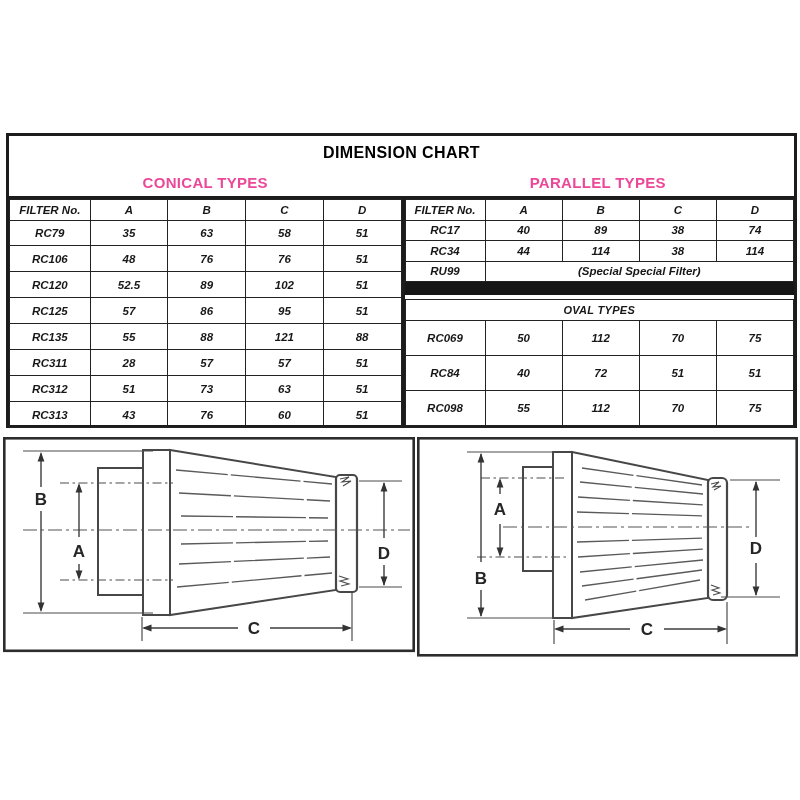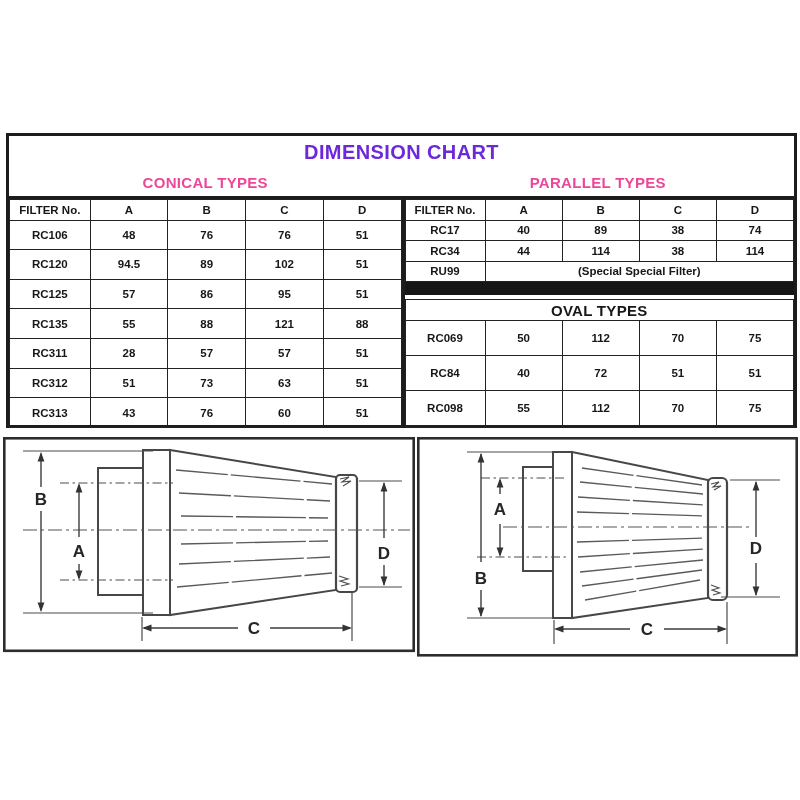--- a/index.html
+++ b/index.html
@@ -6,47 +6,47 @@
   body { width:800px; height:800px; font-family:"Liberation Sans", sans-serif; }
   .page { position:relative; width:800px; height:800px; background:#fff; overflow:hidden; }
 
   
   .chart {
     position:absolute; left:6px; top:133px; width:791px; height:295px;
     border:3px solid #1c1c1c; box-sizing:border-box; background:#fff;
   }
   .chart-title {
     height:33px; display:flex; align-items:center; justify-content:center;
-    font-size:20px; font-weight:bold; color:#6d28d9; letter-spacing:.4px;
+    font-size:16px; font-weight:bold; color:#000000; letter-spacing:.4px;
   }
   .section-row { display:flex; height:27px; }
   .section-cell {
     flex:1; display:flex; align-items:center; justify-content:center;
     font-size:15px; font-weight:bold; color:#ec4899; letter-spacing:.3px;
   }
-  .grid { display:flex; border-top:3px solid #1c1c1c; height:229px; }
+  .grid { display:flex; border-top:3px solid #1c1c1c; height:229px;font-style:italic; }
   .half { width:50%; box-sizing:border-box; }
   .half-right { border-left:3px solid #1c1c1c; display:flex; flex-direction:column; }
 
   table { border-collapse:collapse; table-layout:fixed; width:100%; }
   th, td {
     border:1.5px solid #222; padding:0; height:19.5px;
     text-align:center; vertical-align:middle;
     font-size:11.5px; font-weight:bold; color:#171717;
     font-family:"Liberation Sans", sans-serif;
     overflow:hidden; white-space:nowrap;
   }
   col.c-filter { width:20.6%; }
   col.c-dim { width:19.85%; }
   .conical-table { height:100%; }
   .black-bar { height:13px; background:#161616; }
   .bar-gap { height:4px; background:#fff; }
   .oval-wrap { flex:1; display:flex; flex-direction:column; }
   .oval-table { flex:1; height:100%; }
-  .oval-title-cell { font-size:15px; letter-spacing:.3px; height:20px; }
+  .oval-title-cell { font-size:11px; letter-spacing:.3px; height:20px; }
   .filler td { height:auto; }
 
   
   .drawing { position:absolute; background:#fff; }
   .drawing-left  { left:3px;  top:437px; }
   .drawing-right { left:417px; top:437px; }
 
   .s-box   { fill:#fff; stroke:#2d2d2d; stroke-width:2.6; }
   .s-shape { fill:#fff; stroke:#474747; stroke-width:2; }
   .s-cap   { fill:#fff; stroke:#474747; stroke-width:2.2; }
@@ -87,33 +87,40 @@
             <tr>
               <th>FILTER No.</th>
               <th>A</th>
               <th>B</th>
               <th>C</th>
               <th>D</th>
             </tr>
           </thead>
           <tbody>
 
+              <tr>
+                <td>RC79</td>
+                <td>35</td>
+                <td>63</td>
+                <td>58</td>
+                <td>51</td>
+              </tr>
 
               <tr>
                 <td>RC106</td>
                 <td>48</td>
                 <td>76</td>
                 <td>76</td>
                 <td>51</td>
               </tr>
 
 
               <tr>
                 <td>RC120</td>
-                <td>94.5</td>
+                <td>52.5</td>
                 <td>89</td>
                 <td>102</td>
                 <td>51</td>
               </tr>
 
               <tr>
                 <td>RC125</td>
                 <td>57</td>
                 <td>86</td>
                 <td>95</td>

